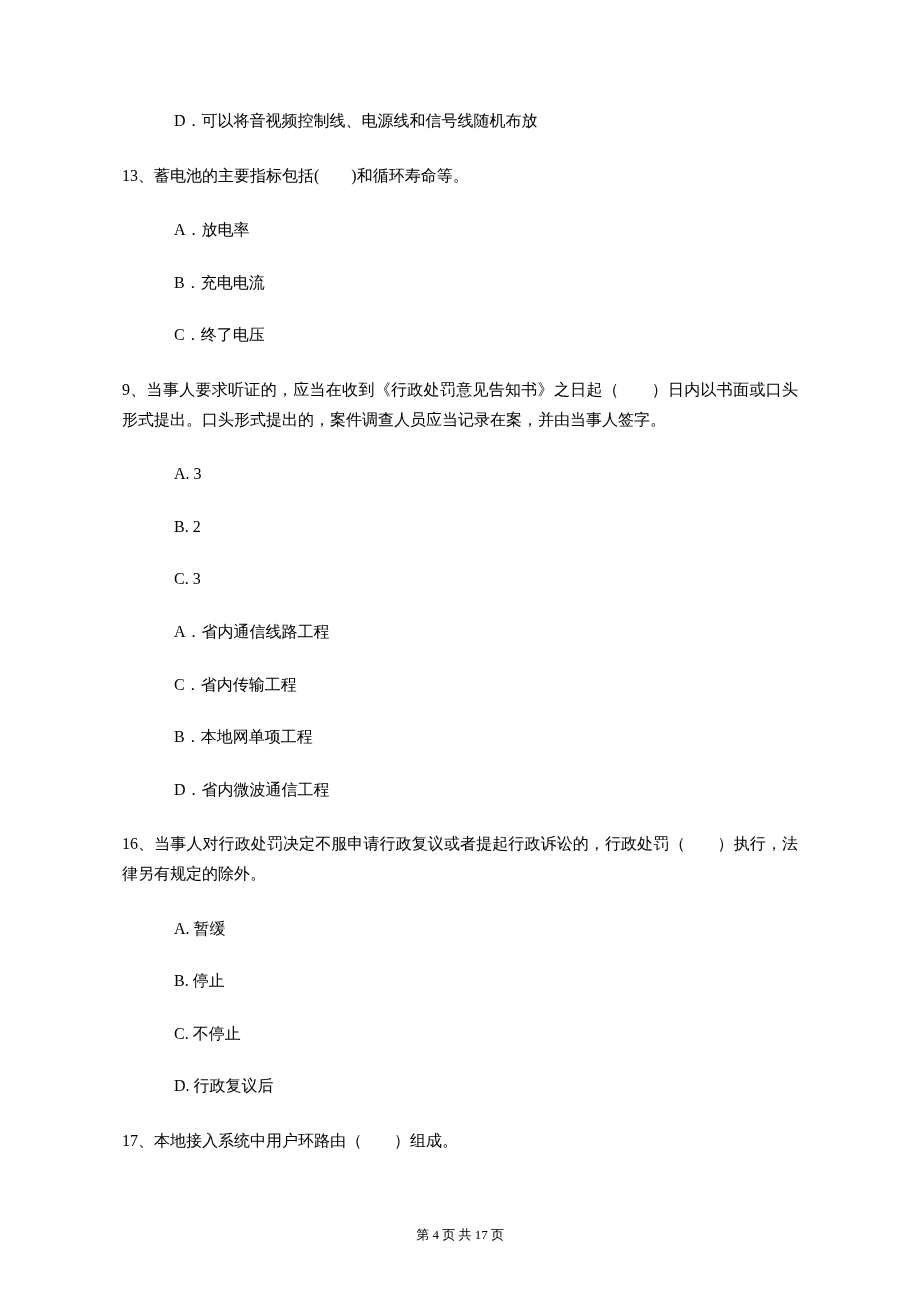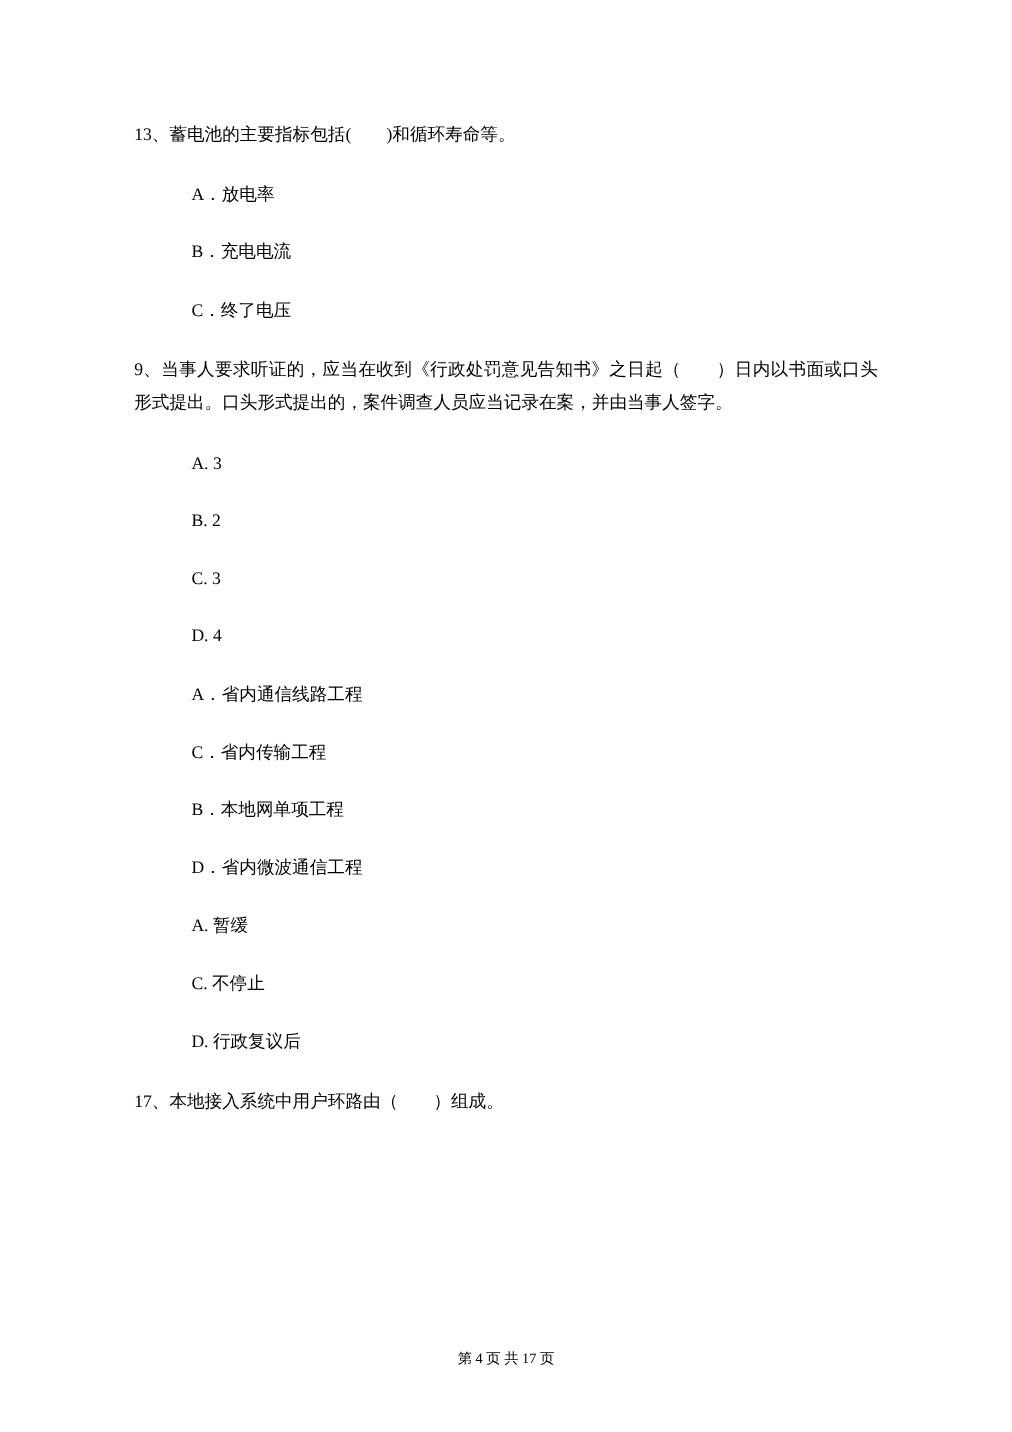--- a/index.html
+++ b/index.html
@@ -31,38 +31,40 @@
       left: 0;
       right: 0;
       text-align: center;
       font-size: 13px;
     }
   </style>
 </head>
 <body>
 
 <div class="page">
+  <div class="option">D．可以将音视频控制线、电源线和信号线随机布放</div>
 
   <div class="question">13、蓄电池的主要指标包括(　　)和循环寿命等。</div>
   <div class="option">A．放电率</div>
   <div class="option">B．充电电流</div>
   <div class="option">C．终了电压</div>
 
   <div class="question">9、当事人要求听证的，应当在收到《行政处罚意见告知书》之日起（　　）日内以书面或口头形式提出。口头形式提出的，案件调查人员应当记录在案，并由当事人签字。</div>
   <div class="option">A. 3</div>
   <div class="option">B. 2</div>
   <div class="option">C. 3</div>
-  <div class="option">D. 4</div>
 
   <div class="option">A．省内通信线路工程</div>
   <div class="option">C．省内传输工程</div>
   <div class="option">B．本地网单项工程</div>
   <div class="option">D．省内微波通信工程</div>
 
+  <div class="question">16、当事人对行政处罚决定不服申请行政复议或者提起行政诉讼的，行政处罚（　　）执行，法律另有规定的除外。</div>
   <div class="option">A. 暂缓</div>
+  <div class="option">B. 停止</div>
   <div class="option">C. 不停止</div>
   <div class="option">D. 行政复议后</div>
 
   <div class="question">17、本地接入系统中用户环路由（　　）组成。</div>
 
 </div>
 
 <div class="footer">第 4 页 共 17 页</div>
 
 </body></html>

